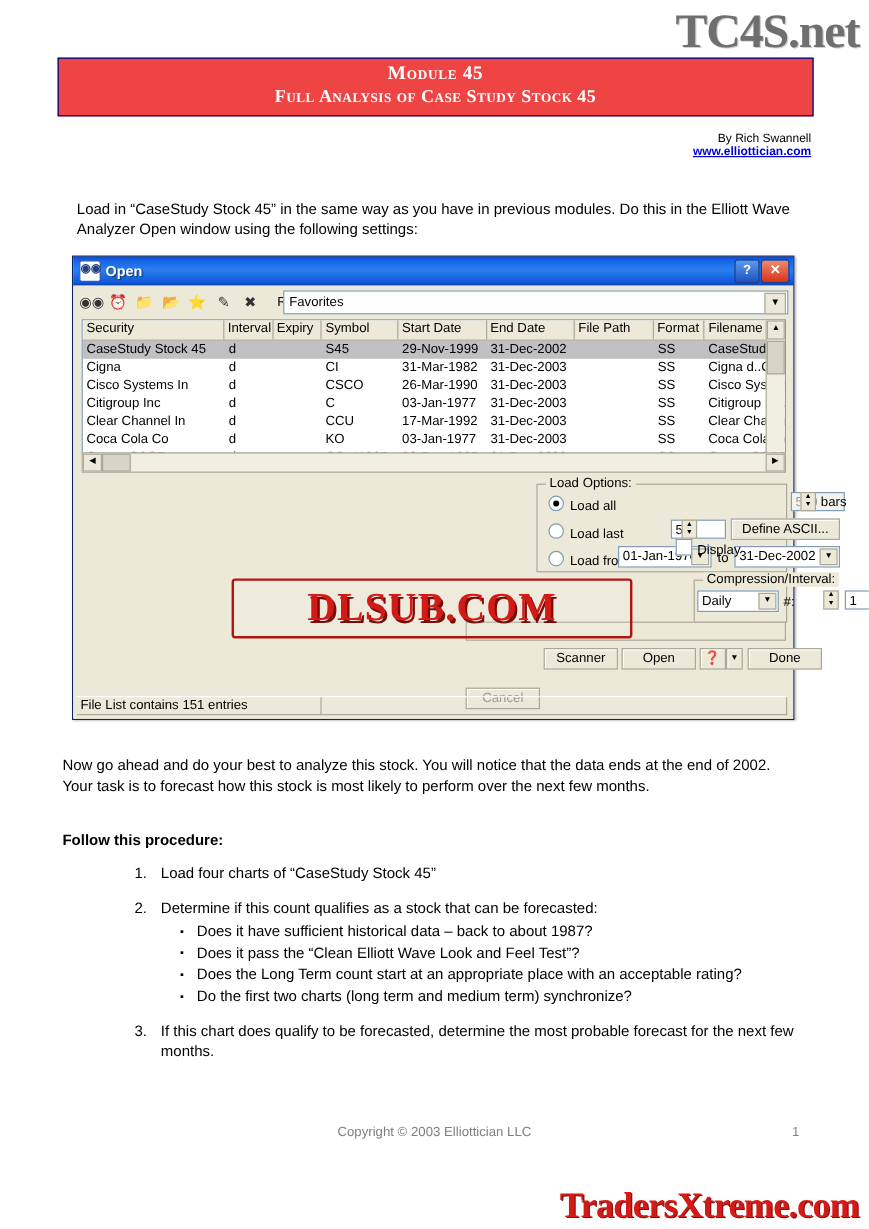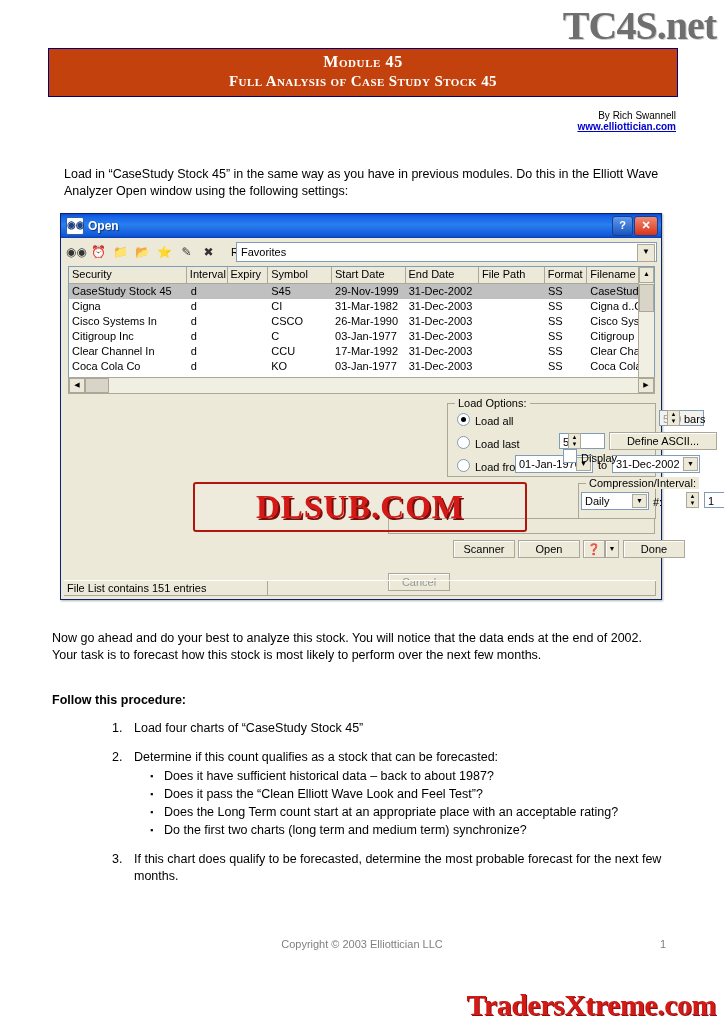--- a/index.html
+++ b/index.html
@@ -24,21 +24,21 @@
     position:absolute;bottom:2px;right:8px;
     font-family:"Liberation Serif", serif;
     font-size:30px;font-weight:bold;
     color:#d41a17;
     letter-spacing:-0.5px;
     text-shadow:1px 1px 0 #8a0f0d;
   }
   
   .banner{
     position:absolute;left:48px;top:48px;width:628px;height:47px;
-    background:#c2410c;
+    background:#ef4444;
     border:1px solid #000080;
     color:#ffffff;
     text-align:center;
     font-family:"Liberation Serif", serif;
   }
   .banner .l1{
     font-size:16px;font-weight:bold;letter-spacing:.6px;
     margin-top:4px; font-variant:small-caps;
   }
   .banner .l2{
@@ -406,21 +406,21 @@
     <div class="row" style="left:502px;top:175px;margin-top:36px;">
       <span class="chk" style="margin-left:0;margin-right:4px;vertical-align:-1px;"></span><span>Display</span>
     </div>
     <div class="tinput dis" style="left:561px;top:172px;width:45px;">500</div>
     <div class="spin" style="left:606px;top:172px;">
       <div>▲</div>
       <div>▼</div>
     </div>
     <div class="row" style="left:623px;top:175px;">bars</div>
 
-    <div class="btn" style="left:548px;top:194px;width:108px;height:18px;line-height:17px;">Define ASCII...</div>
+    <div class="btn" style="left:548px;top:194px;width:91px;height:18px;line-height:17px;">Define ASCII...</div>
 
     <div class="group" id="grp-comp">
       <div class="legend">Compression/Interval:</div>
     </div>
     <div class="dropdown" style="left:520px;top:254px;width:68px;">
       <span>Daily</span>
       <span class="dd-arrow">▼</span>
     </div>
     <div class="row" style="left:592px;top:258px;">#:</div>
     <div class="tinput" style="left:606px;top:254px;width:32px;">1</div>

